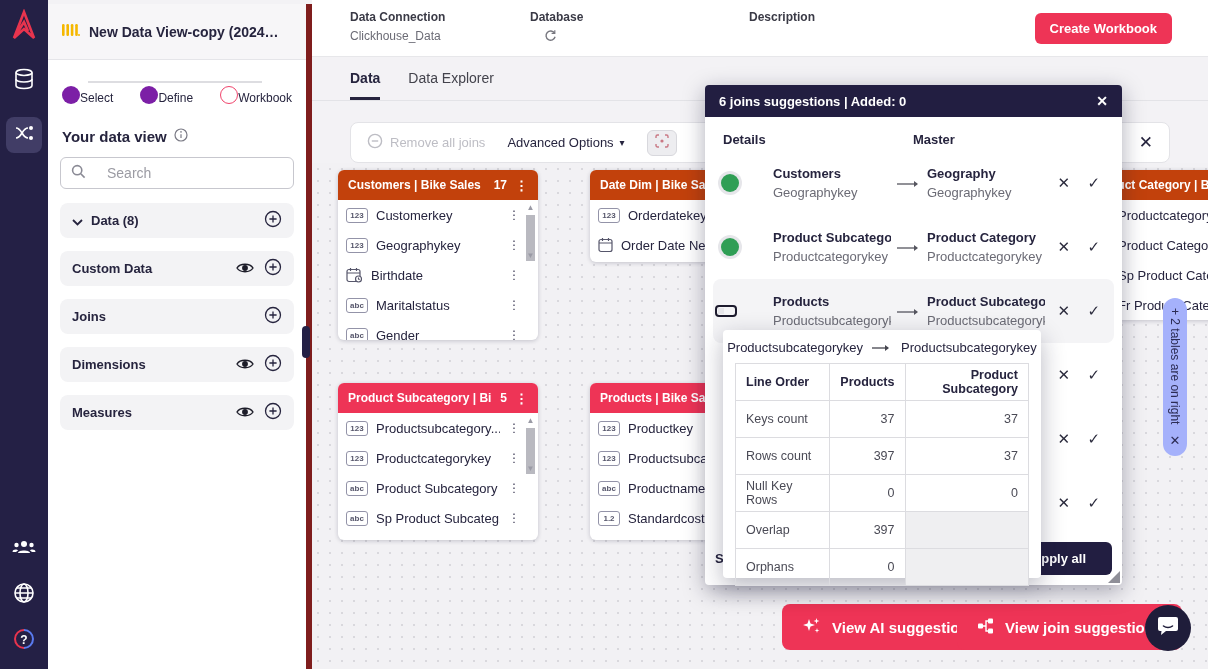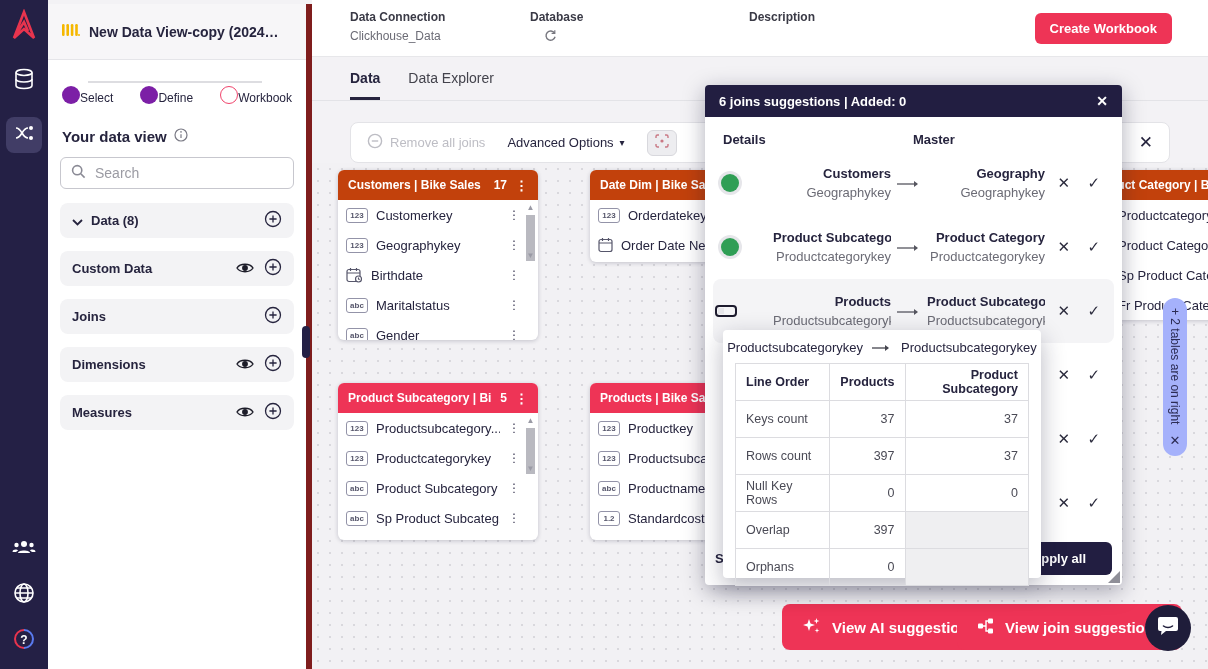--- a/index.html
+++ b/index.html
@@ -25,21 +25,21 @@
   .sb-title-text { font-size:14px; font-weight:bold; color:#26243e; white-space:nowrap; overflow:hidden; }
   .stepper { position:relative; height:58px; padding:12px 14px 0; display:flex; justify-content:space-between; }
   .step-line { position:absolute; left:40px; right:44px; top:21px; height:2px; background:#dddde1; }
   .step { position:relative; display:flex; flex-direction:row; align-items:center; z-index:1; }
   .dot { width:18px; height:18px; border-radius:50%; background:#7c1fa6; }
   .dot.outline { background:#fff; border:1.5px solid #f0446c; }
   .step-label { margin-top:6px; font-size:12px; color:#26243e; }
   .section-title { display:flex; align-items:center; gap:7px; padding:10px 14px 8px;
                    font-size:15px; font-weight:bold; color:#26243e; }
   .search-box { margin:4px 12px 14px; height:32px; border:1px solid #c7c7ce; border-radius:6px;
-                display:flex; align-items:center; gap:9px; padding:0 10px; background:#fff; }
+                display:flex; align-items:center; gap:21px; padding:0 10px; background:#fff; }
   .search-box input { border:none; outline:none; width:100%; font-size:14px; color:#333;
                       font-family:"Liberation Sans", sans-serif; background:transparent; }
   .search-box input::placeholder { color:#9b9ba3; }
   .accordion { margin:0 12px 13px; height:35px; background:#f3f3f5; border-radius:8px;
                display:flex; align-items:center; gap:8px; padding:0 12px; }
   .acc-label { flex:1; font-size:13px; font-weight:bold; color:#26243e; }
   .acc-icons { display:flex; align-items:center; gap:10px; }
   .drag-handle { position:absolute; right:-4px; top:322px; width:8px; height:32px;
                  background:#242045; border-radius:4px; z-index:80; }
 
@@ -100,21 +100,21 @@
                   display:flex; align-items:center; padding:0 14px; font-size:13px; font-weight:bold; }
   .modal-close { margin-left:auto; font-size:14px; color:#fff; }
   .modal-cols { display:flex; padding:15px 0 4px 18px; }
   .mc { font-size:13px; font-weight:bold; color:#26243e; }
   .mc-details { width:190px; }
   .join-row { position:relative; height:64px; display:flex; align-items:center; margin:0 8px; padding:0 8px; border-radius:8px; }
   .join-row.hl { background:#f4f4f6; }
   .jr-dotwrap { width:28px; margin-right:24px; display:flex; }
   .jr-dot { width:18px; height:18px; border-radius:50%; background:#2f9e55; box-shadow:0 0 0 3px #e6e6ea; }
   .jr-focus { border:2px solid #1d1b2e; border-radius:4px; padding:4px 14px 4px 4px; margin-left:-6px; }
-  .jr-block { width:118px;text-align:right; }
+  .jr-block { width:118px; }
   .jr-table { font-size:13px; font-weight:bold; color:#26243e; margin-bottom:4px; white-space:nowrap; overflow:hidden; }
   .jr-key { font-size:13px; color:#6b6b75; white-space:nowrap; overflow:hidden; }
   .jr-arrow { width:36px; text-align:center; color:#55555f; }
   .jr-x { position:absolute; right:44px; font-size:15px; color:#2b2b3d; }
   .jr-check { position:absolute; right:14px; font-size:15px; color:#2b2b3d; }
   .modal-footer { position:absolute; left:10px; right:10px; bottom:10px; display:flex; align-items:center; }
   .skip-btn { font-size:13px; font-weight:bold; color:#26243e; }
   .apply-btn { margin-left:auto; background:#221e41; color:#fff; font-size:13px; font-weight:bold;
                border:none; border-radius:6px; padding:9px 26px; }
   .resize-corner { position:absolute; right:2px; bottom:2px; width:0; height:0;

